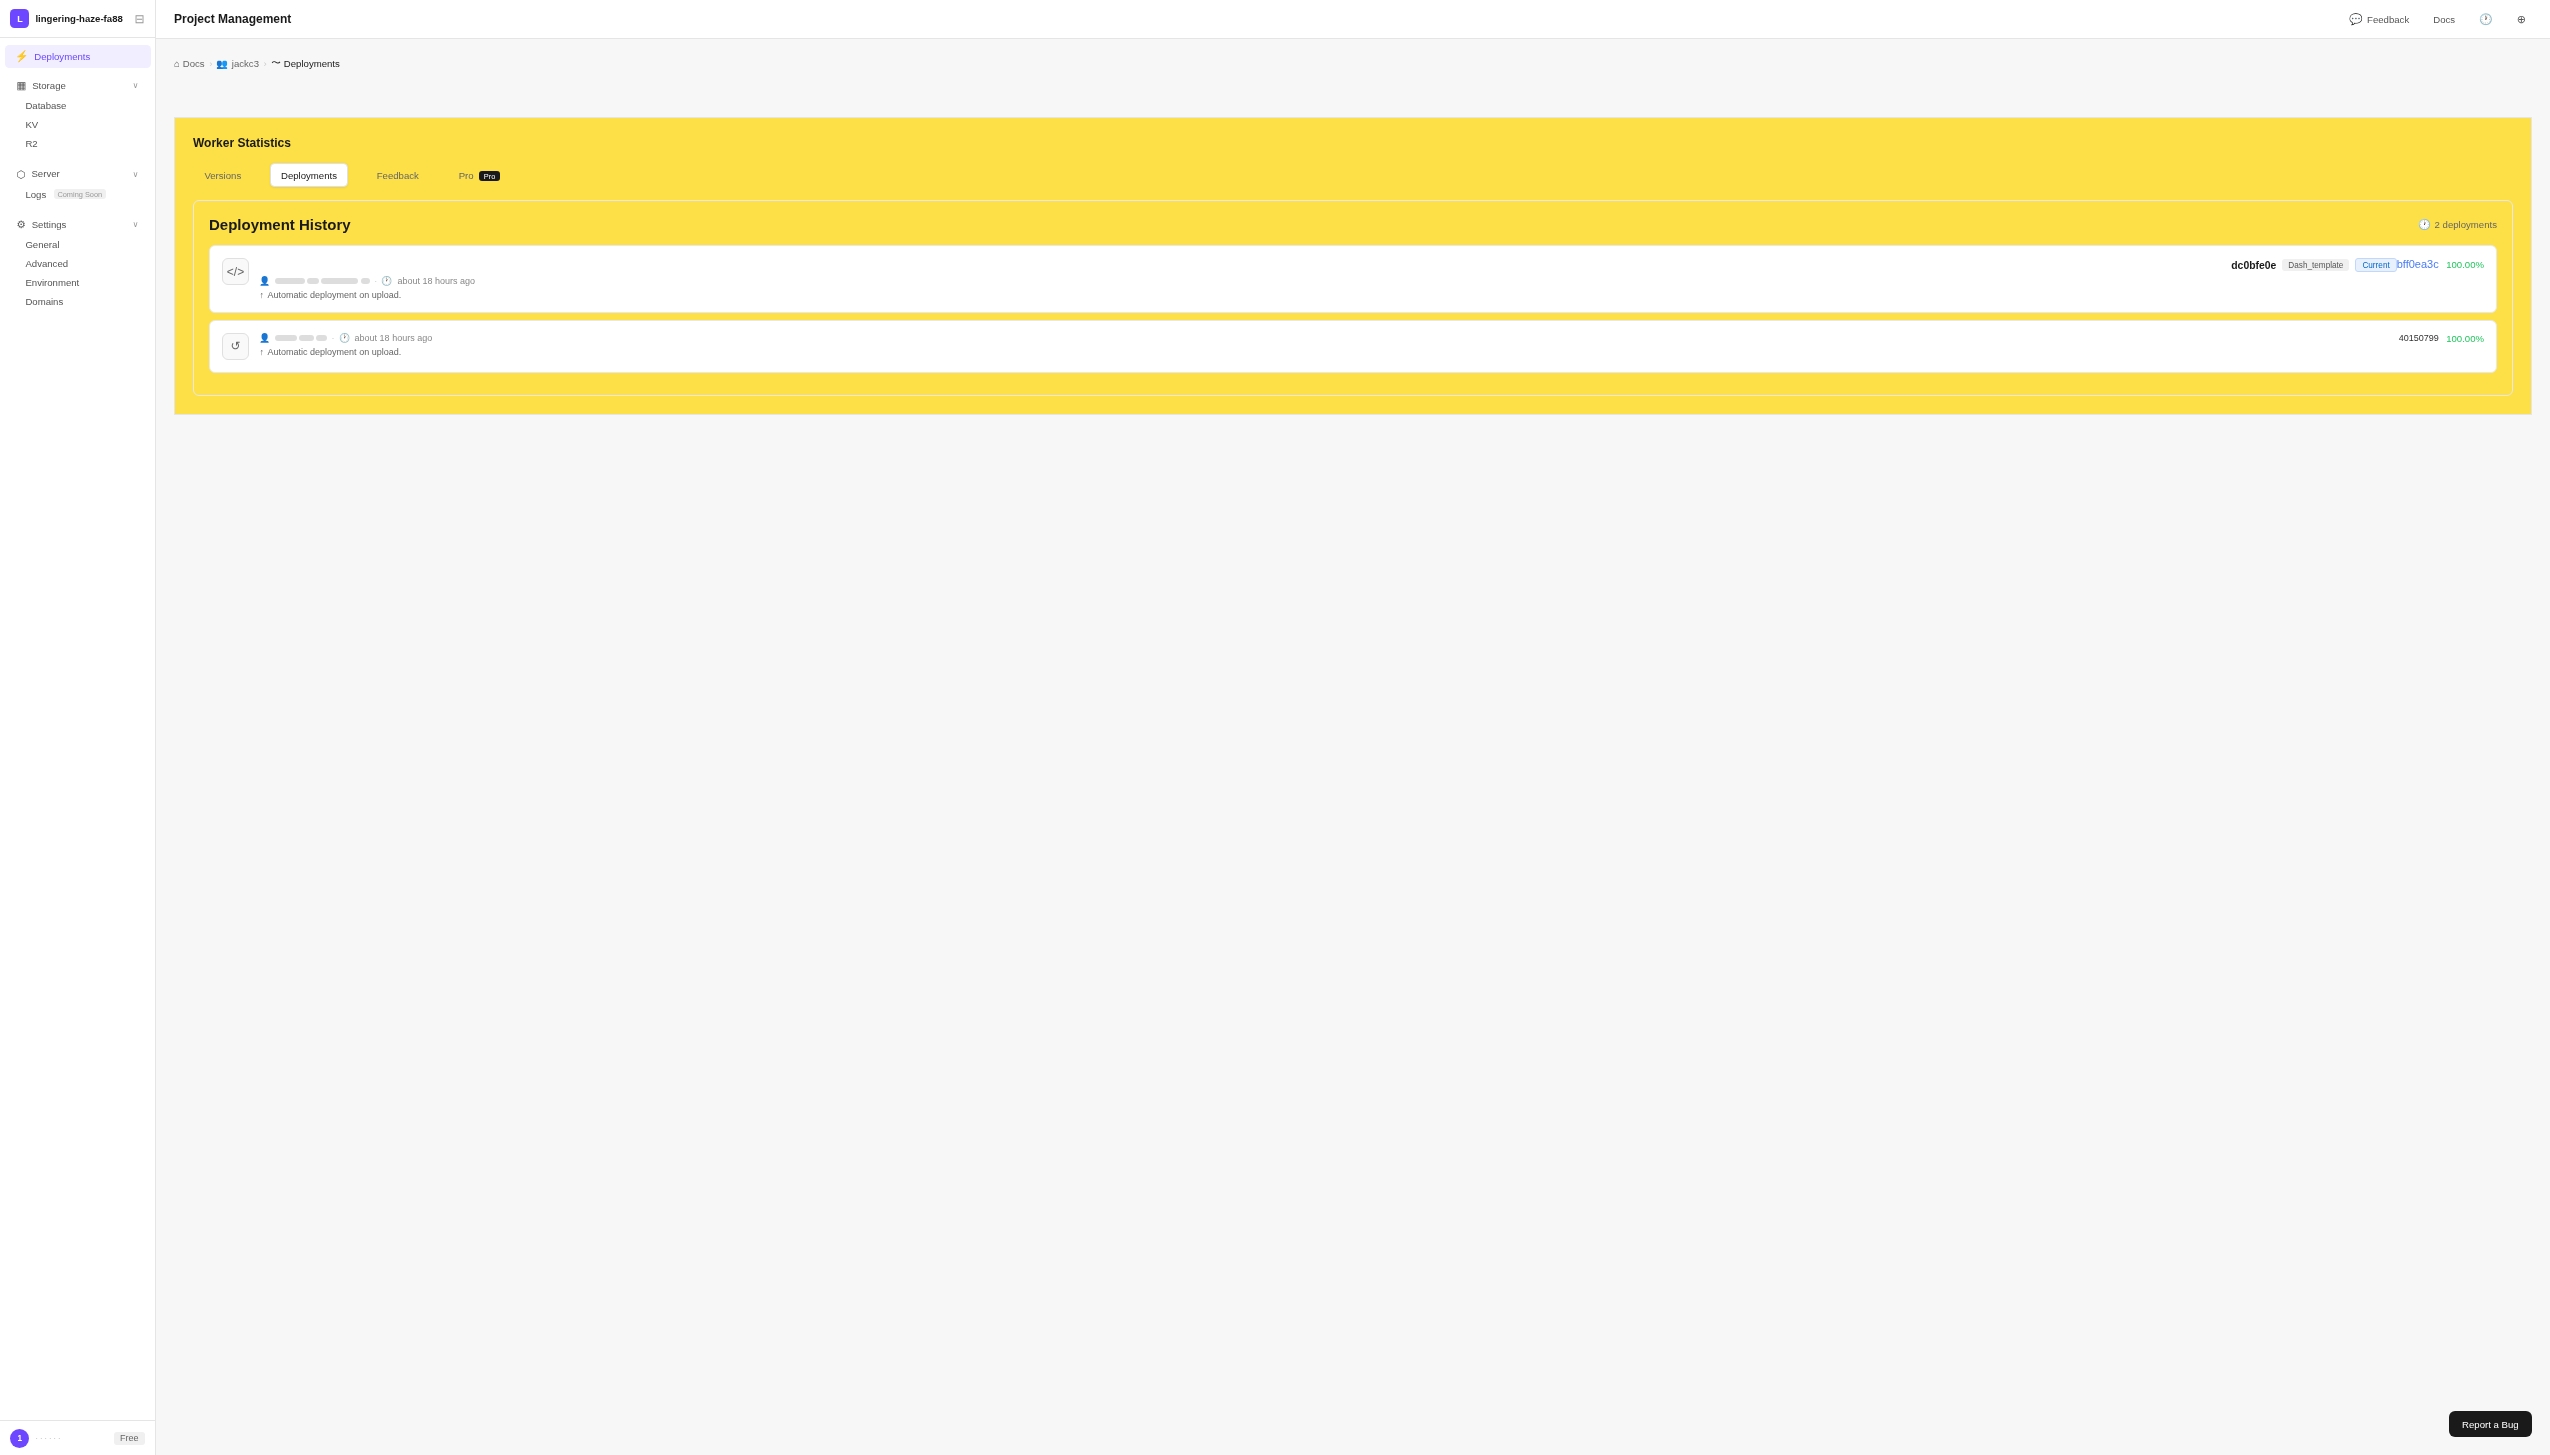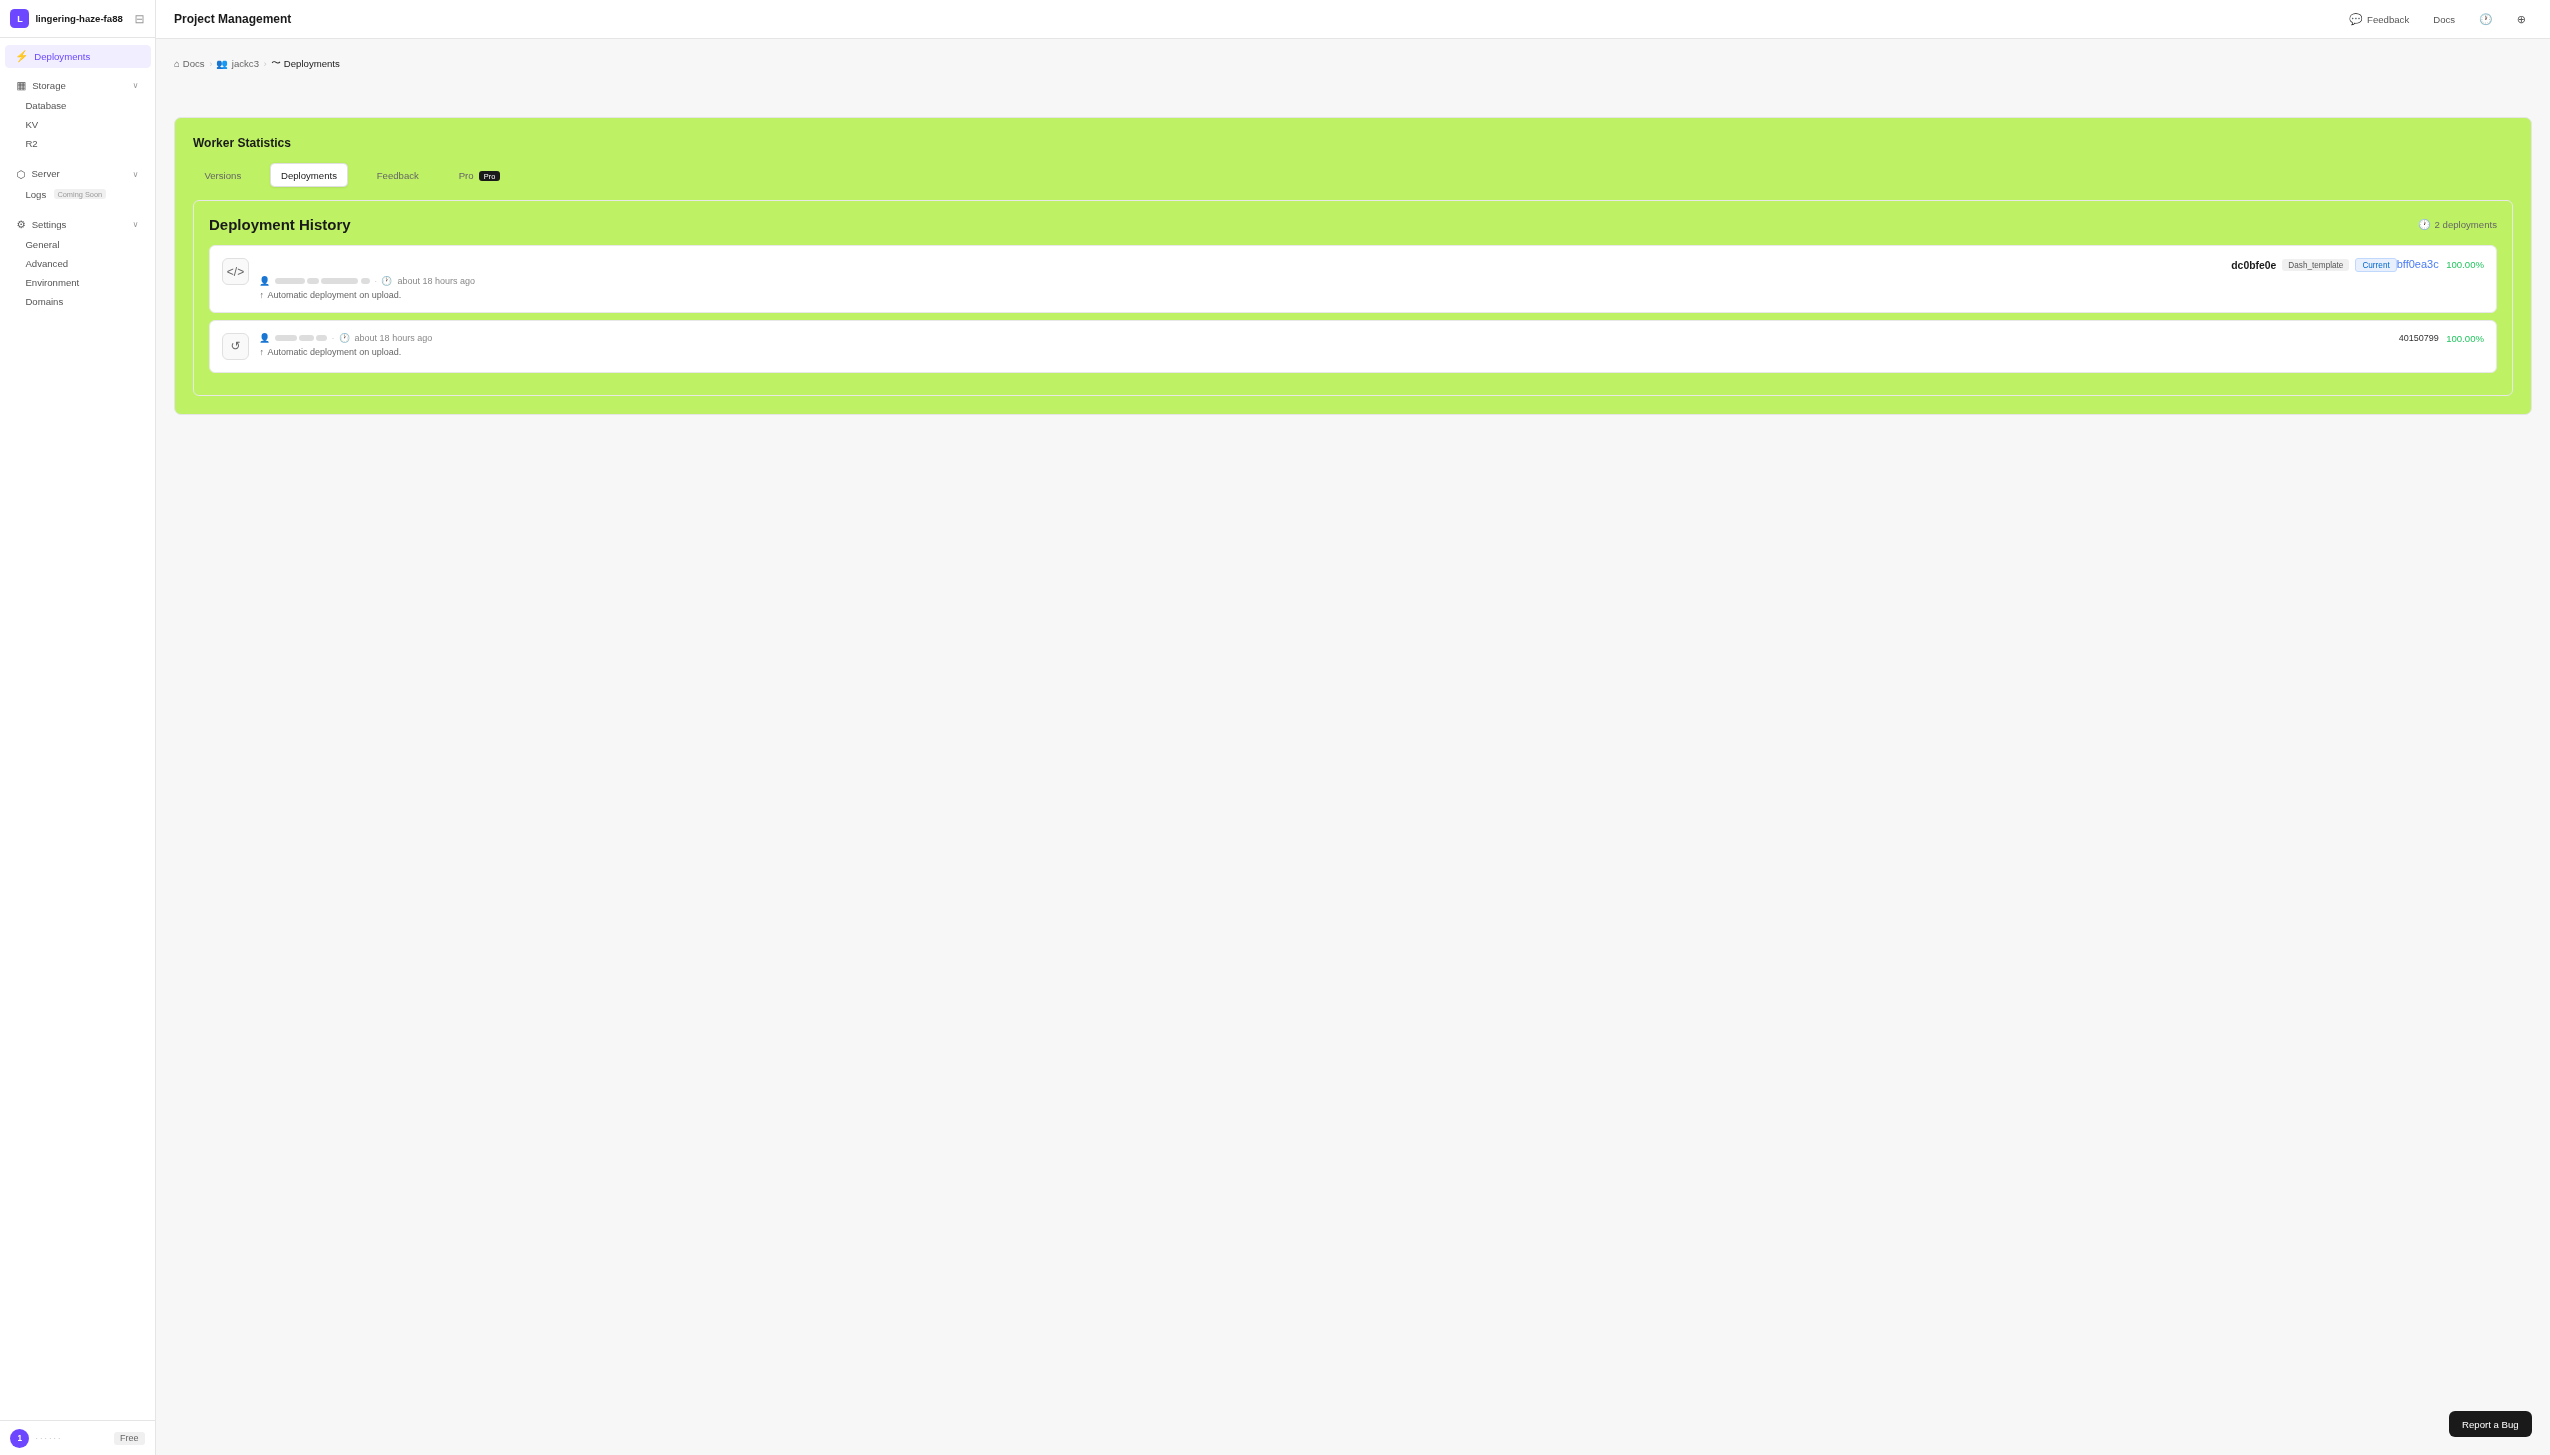--- a/index.html
+++ b/index.html
@@ -36,21 +36,21 @@
     .topbar-btn { display: flex; align-items: center; gap: 3.7px; font-size: 9.6px; color: #555; cursor: pointer; padding: 3.7px 6px; border-radius: 3.7px; }
     .topbar-icon { font-size: 11px; }
 
     
     .content { flex: 1; overflow-y: auto; padding: 18px; background: #f7f7f8; }
     .breadcrumb { display: flex; align-items: center; gap: 4.5px; margin-bottom: 13.4px; font-size: 9.6px; color: #666; }
     .breadcrumb-sep { color: #ccc; }
     .breadcrumb a { color: #666; text-decoration: none; cursor: pointer; display: flex; align-items: center; gap: 3px; }
     .breadcrumb .current { color: #1a1a1a; font-weight: 500; display: flex; align-items: center; gap: 3px; }
 
-    .card { background: #bef264; border: 0.7px solid #e5e5e5; border-radius: 7px; padding: 18px; margin-top: 47px; }
+    .card { background: #fde047; border: 0.7px solid #e5e5e5; border-radius: 0; padding: 18px; margin-top: 47px; }
     .card-title { font-size: 12px; font-weight: 600; margin-bottom: 13.4px; }
 
     .tabs { display: flex; align-items: flex-end; gap: 17px; margin-bottom: 13.4px; }
     .tab { padding: 5.2px 10.4px; font-size: 9.6px; color: #666; cursor: pointer; border-radius: 4.5px; border: 0.7px solid transparent; }
     .tab.active { background: #fff; border-color: #e0e0e0; color: #1a1a1a; font-weight: 500; box-shadow: 0 0.7px 2.2px rgba(0,0,0,0.08); }
     .tab-badge { font-size: 7.4px; background: #1a1a1a; color: #fff; padding: 0.7px 4.5px; border-radius: 3px; margin-left: 3px; }
 
     .deployment-history-header { display: flex; align-items: center; justify-content: space-between; margin-bottom: 12px; }
     .deployment-history-title { font-size: 15px; font-weight: 600; }
     .deployment-count { display: flex; align-items: center; gap: 3.7px; font-size: 9.6px; color: #666; }

